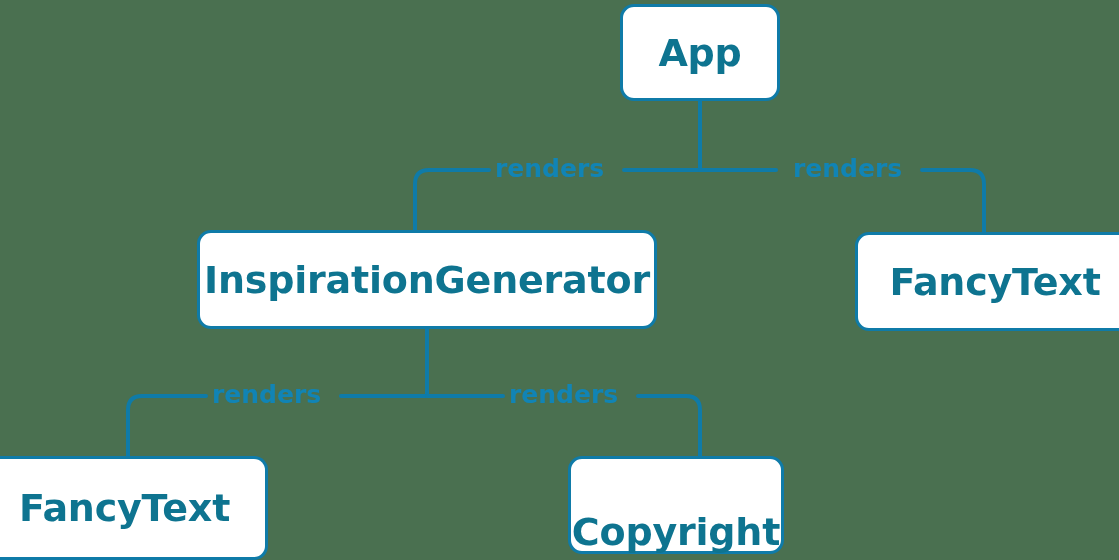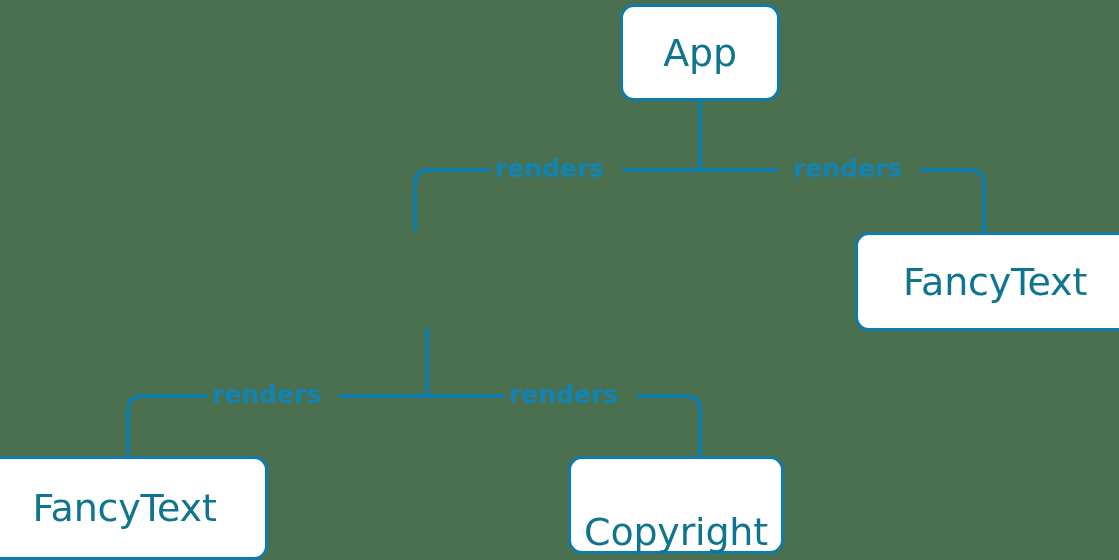--- a/index.html
+++ b/index.html
@@ -35,21 +35,21 @@
     border-radius: 14px;
     display: flex;
     align-items: center;
     justify-content: center;
     z-index: 3;
   }
   .node-label {
     color: #0e7490;
     font-family: "DejaVu Sans", sans-serif;
     font-size: 38px;
-    font-weight: 400;
+    font-weight: 700;
     letter-spacing: -0.2px;
     white-space: nowrap;
     line-height: 1;
   }
   .edge-label {
     position: absolute;
     color: #1184b5;
     font-family: "DejaVu Sans", sans-serif;
     font-size: 25px;
     font-weight: 600;
@@ -96,20 +96,23 @@
 
       <path d="M 427 396 L 503 396"></path>
       <path d="M 638 396 L 686 396 Q 700 396 700 410 L 700 456"></path>
     </g>
   </svg>
 
   <div class="node" id="node-app">
     <span class="node-label">App</span>
   </div>
 
+  <div class="node" id="node-inspiration">
+    <span class="node-label">InspirationGenerator</span>
+  </div>
 
   <div class="node" id="node-fancytext-right">
     <span class="node-label">FancyText</span>
   </div>
 
   <div class="node" id="node-fancytext-left">
     <span class="node-label">FancyText</span>
   </div>
 
   <div class="node" id="node-copyright">

